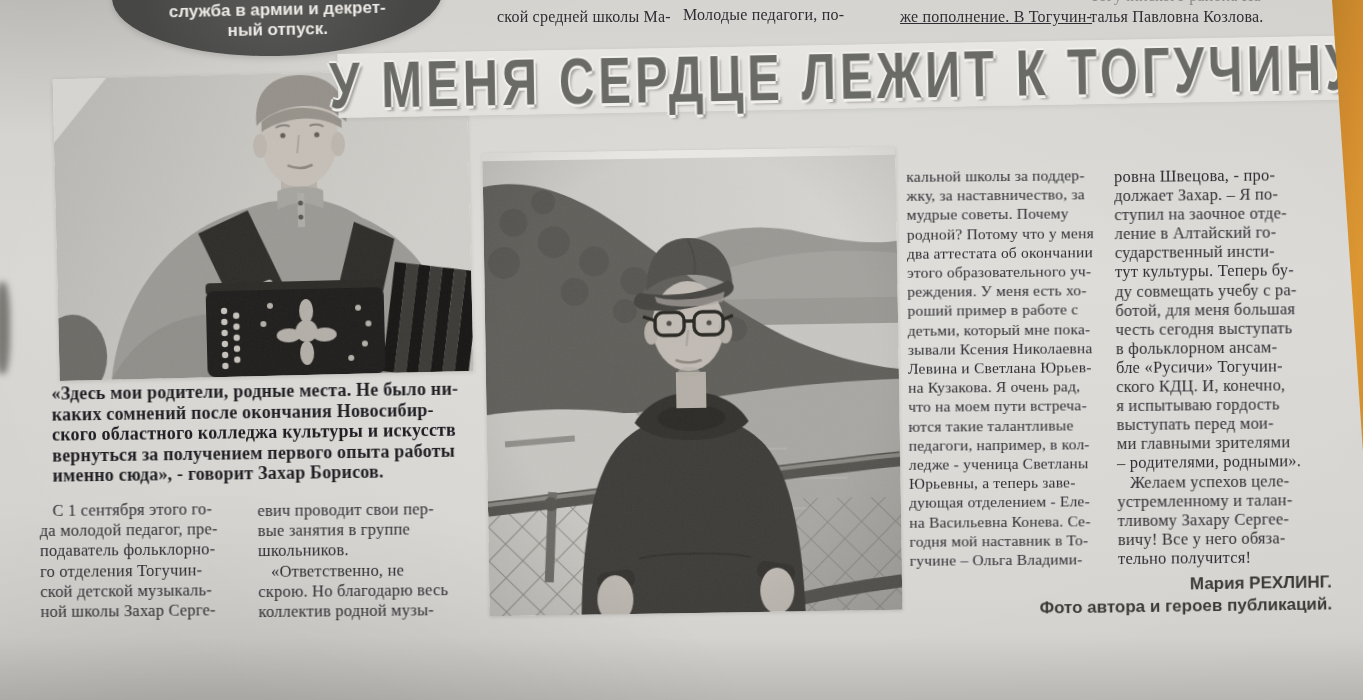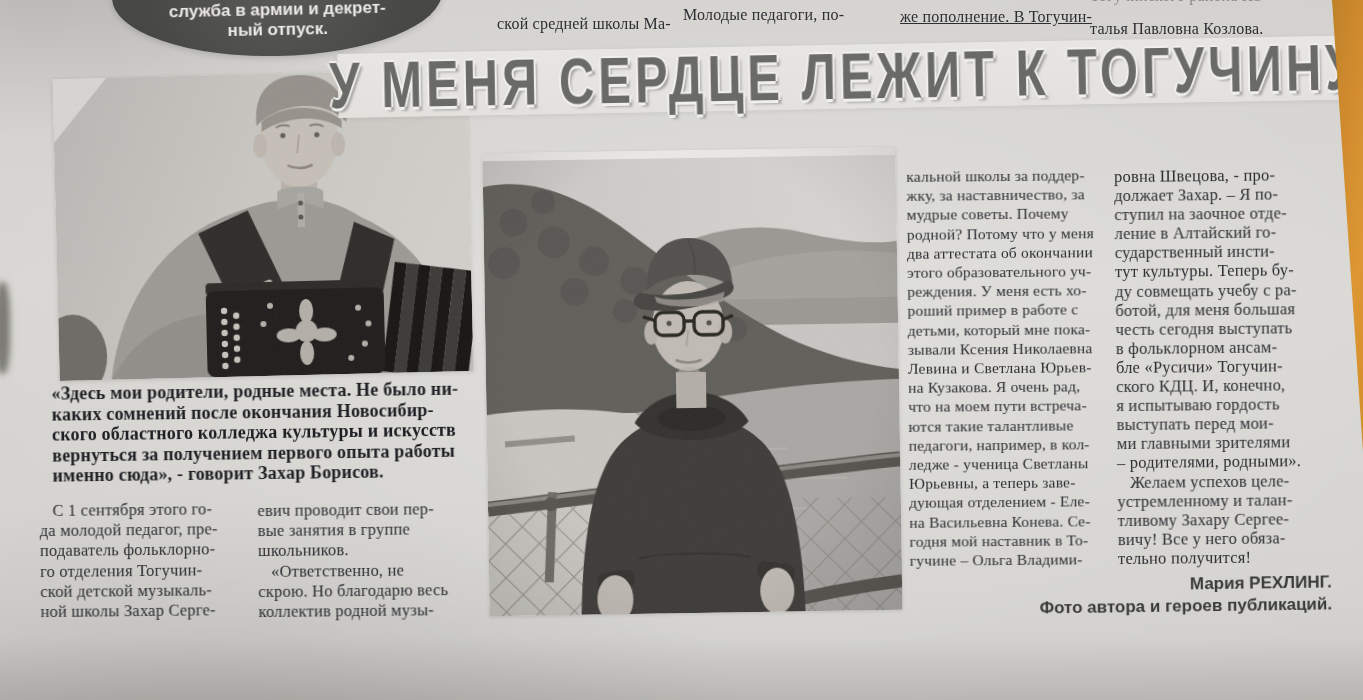--- a/index.html
+++ b/index.html
@@ -67,25 +67,25 @@
   .left-smudge{
     position:absolute;left:-5px;top:282px;width:15px;height:92px;background:#7a7974;
     border-radius:40%;filter:blur(3px);
   }
 </style>
 </head>
 <body>
 
 <div class="scene">
 
-  <div class="txt strip" style="left:497px;top:13px;text-align:center;">ской средней школы Ма-</div>
+  <div class="txt strip" style="left:497px;top:6px;text-align:center;">ской средней школы Ма-</div>
   <div class="txt strip" style="left:683px;top:4px;">Молодые педагоги, по-</div>
   <div class="txt strip" style="left:900px;top:6px;text-decoration:underline;">же пополнение. В Тогучин-</div>
   <div class="txt strip faint" style="left:1090px;top:-15px;">Тогучинского района На-</div>
-  <div class="txt strip" style="left:1090px;top:6px;margin-top:12px;">талья Павловна Козлова.</div>
+  <div class="txt strip" style="left:1090px;top:6px;">талья Павловна Козлова.</div>
 
   <div class="oval">
     <span>служба в армии и декрет-
 ный отпуск.</span>
   </div>
 
   <figure class="photo photo-left">
     <svg width="414" height="302" viewBox="0 0 414 302" xmlns="http://www.w3.org/2000/svg">
       <defs>
         <linearGradient id="bgL" x1="0" y1="0" x2="1" y2="0.3">

